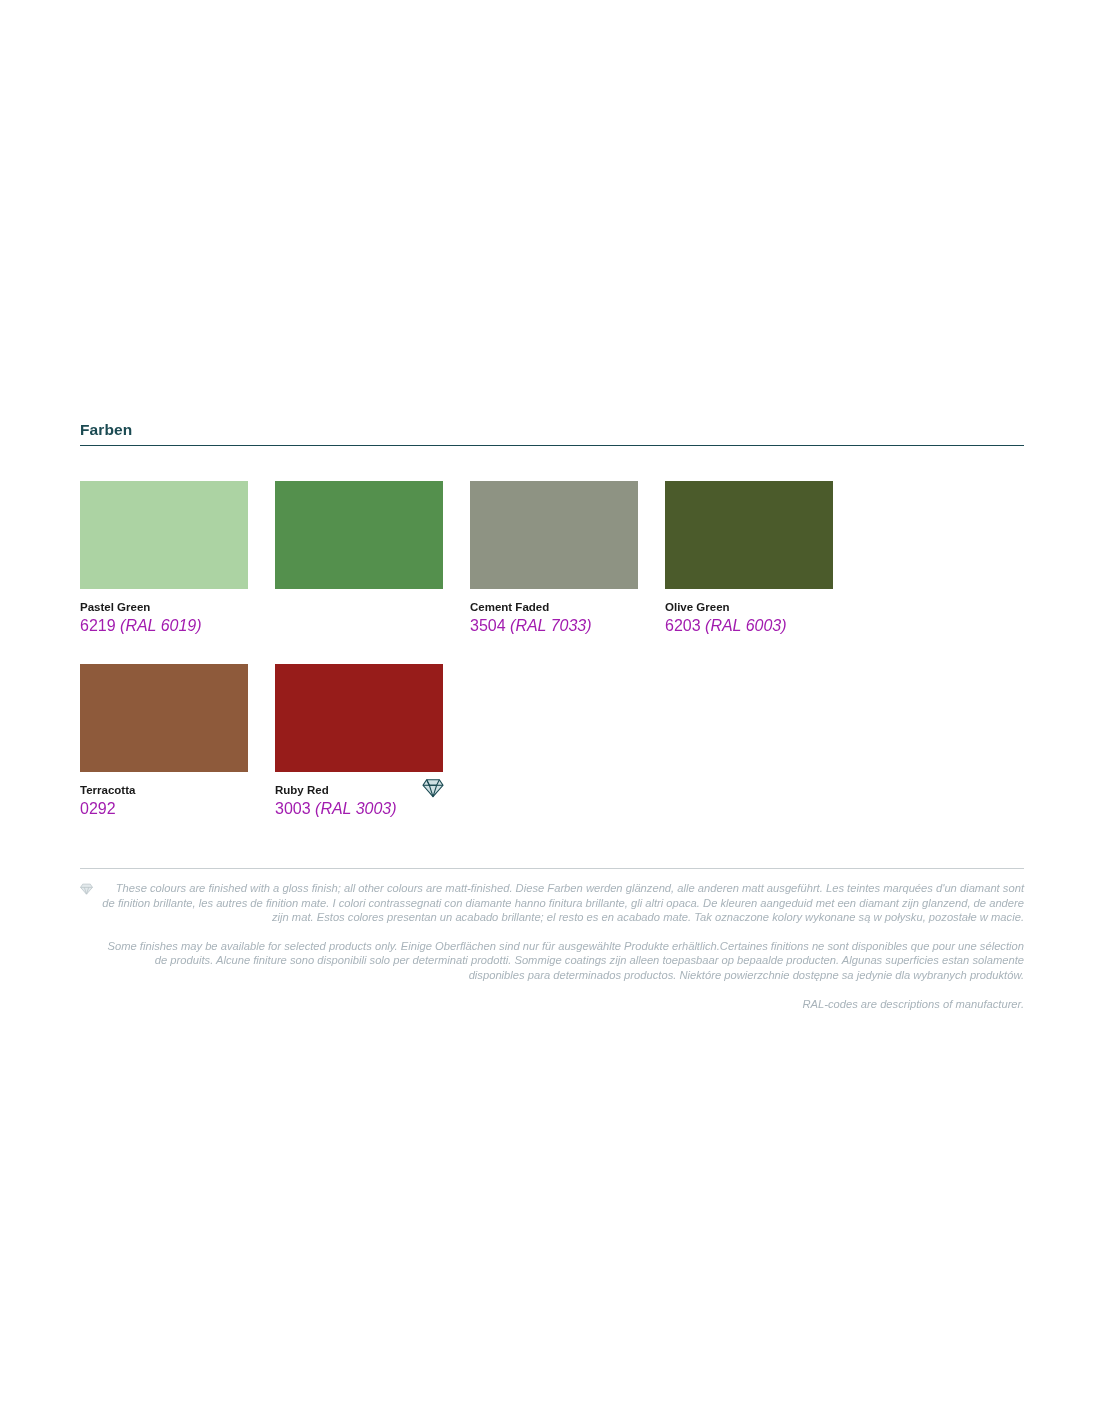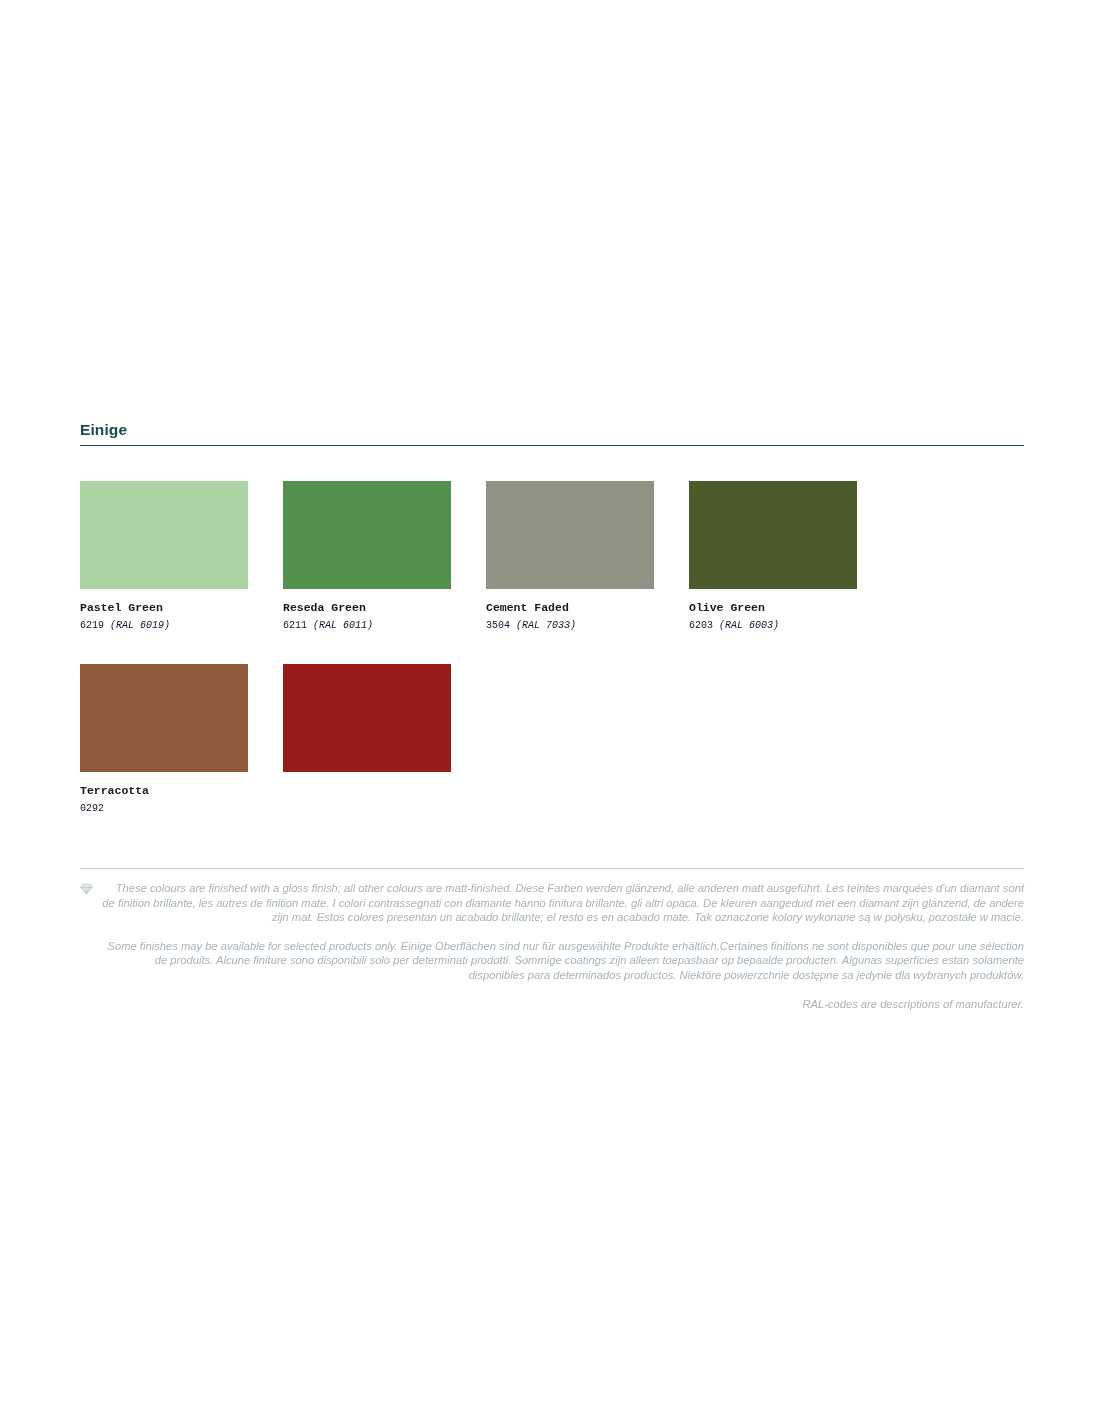--- a/index.html
+++ b/index.html
@@ -52,43 +52,42 @@
     top: 481px;
     width: 944px;
   }
   .swatch-row {
     display: flex;
     flex-direction: row;
     margin-bottom: 30px;
   }
   .swatch-cell {
     width: 168px;
-    margin-right: 35px;
-    position: relative;
-    font-family: Liberation Mono, monospace;
+    margin-right: 27px;
+    position: relative;
   }
   .swatch-chip {
     width: 168px;
     height: 108px;
     display: block;
   }
   .swatch-meta {
     position: relative;
     padding-top: 11px;
   }
   .swatch-name {
     font-size: 11.5px;
     font-weight: bold;
     color: #1a1a1a;
     line-height: 15px;
     white-space: nowrap;
   }
   .swatch-code {
-    font-size: 10px;
-    color: #0f172a;
+    font-size: 16px;
+    color: #a21caf;
     line-height: 17px;
     padding-top: 2px;
     white-space: nowrap;
   }
   .swatch-code .ral {
     font-style: italic;
   }
   .gloss-mark {
     position: absolute;
     right: -1px;
@@ -131,48 +130,41 @@
     line-height: 14.6px;
     text-align: right;
   }
 </style>
 </head>
 <body>
 
 <div class="page">
 
   <div class="section-header">
-    <div class="section-title">Einige</div>
+    <div class="section-title">Farben</div>
     <div class="section-rule"></div>
   </div>
 
   <div class="swatch-grid">
 
     <div class="swatch-row">
 
       <div class="swatch-cell">
         <div class="swatch-chip" style="background-color: rgb(172, 211, 163);"></div>
         <div class="swatch-meta">
           <div class="swatch-name">Pastel Green</div>
           <div class="swatch-code">
             <span>6219</span>
             <span class="ral">(RAL 6019)</span>
           </div>
         </div>
       </div>
 
       <div class="swatch-cell">
         <div class="swatch-chip" style="background-color: rgb(84, 144, 77);"></div>
-        <div class="swatch-meta">
-          <div class="swatch-name">Reseda Green</div>
-          <div class="swatch-code">
-            <span>6211</span>
-            <span class="ral">(RAL 6011)</span>
-          </div>
-        </div>
       </div>
 
       <div class="swatch-cell">
         <div class="swatch-chip" style="background-color: rgb(142, 147, 131);"></div>
         <div class="swatch-meta">
           <div class="swatch-name">Cement Faded</div>
           <div class="swatch-code">
             <span>3504</span>
             <span class="ral">(RAL 7033)</span>
           </div>
@@ -201,20 +193,39 @@
           <div class="swatch-name">Terracotta</div>
           <div class="swatch-code">
             <span>0292</span>
             <span class="ral"></span>
           </div>
         </div>
       </div>
 
       <div class="swatch-cell">
         <div class="swatch-chip" style="background-color: rgb(151, 28, 26);"></div>
+        <div class="swatch-meta">
+          <div class="swatch-name">Ruby Red</div>
+          <div class="swatch-code">
+            <span>3003</span>
+            <span class="ral">(RAL 3003)</span>
+          </div>
+          <span class="gloss-mark">
+            <svg viewBox="0 0 24 22" width="22" height="20" aria-hidden="true">
+              <g fill="none" stroke="#1b4a52" stroke-width="1.2">
+                <path d="M5 2 H19 L23 8 L12 20.5 L1 8 Z" fill="#cfe0e3"></path>
+                <path d="M1 8 H23"></path>
+                <path d="M5 2 L8 8 L12 20.5"></path>
+                <path d="M19 2 L16 8 L12 20.5"></path>
+                <path d="M8 8 H16"></path>
+                <path d="M5 2 L8 8"></path>
+              </g>
+            </svg>
+          </span>
+        </div>
       </div>
 
       <div class="swatch-cell"></div>
 
     </div>
 
   </div>
 
   <div class="footnotes">
     <div class="footnote-rule"></div>

